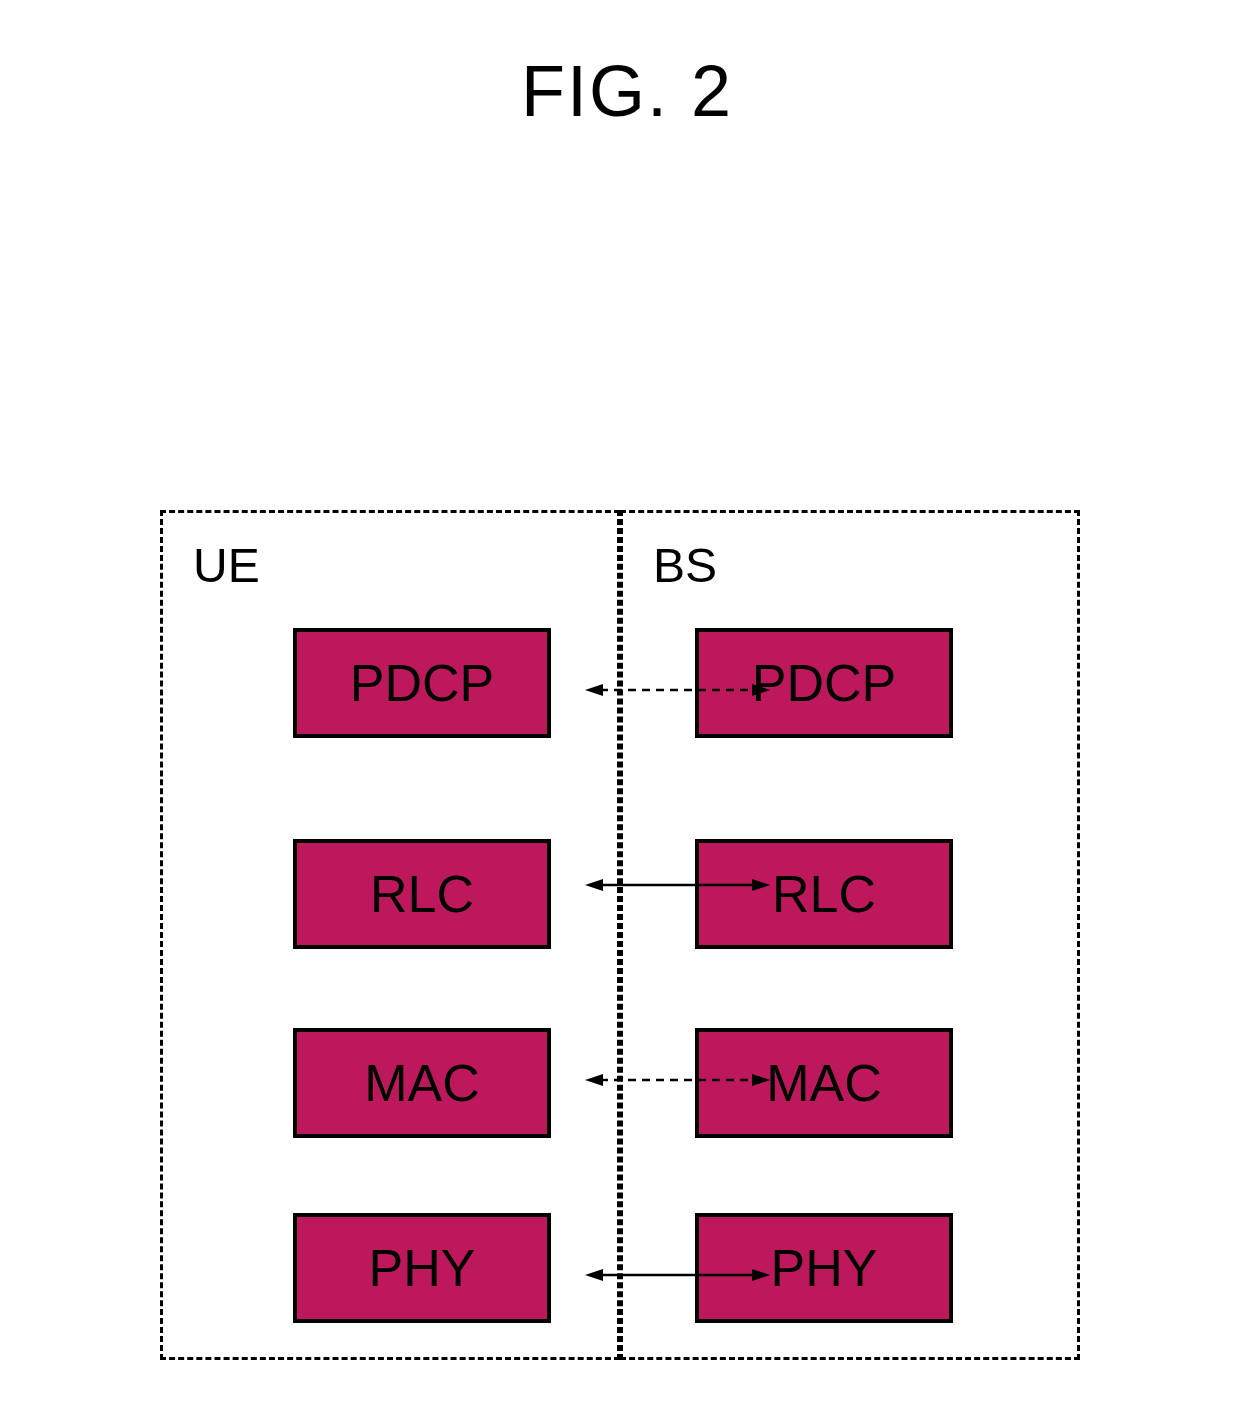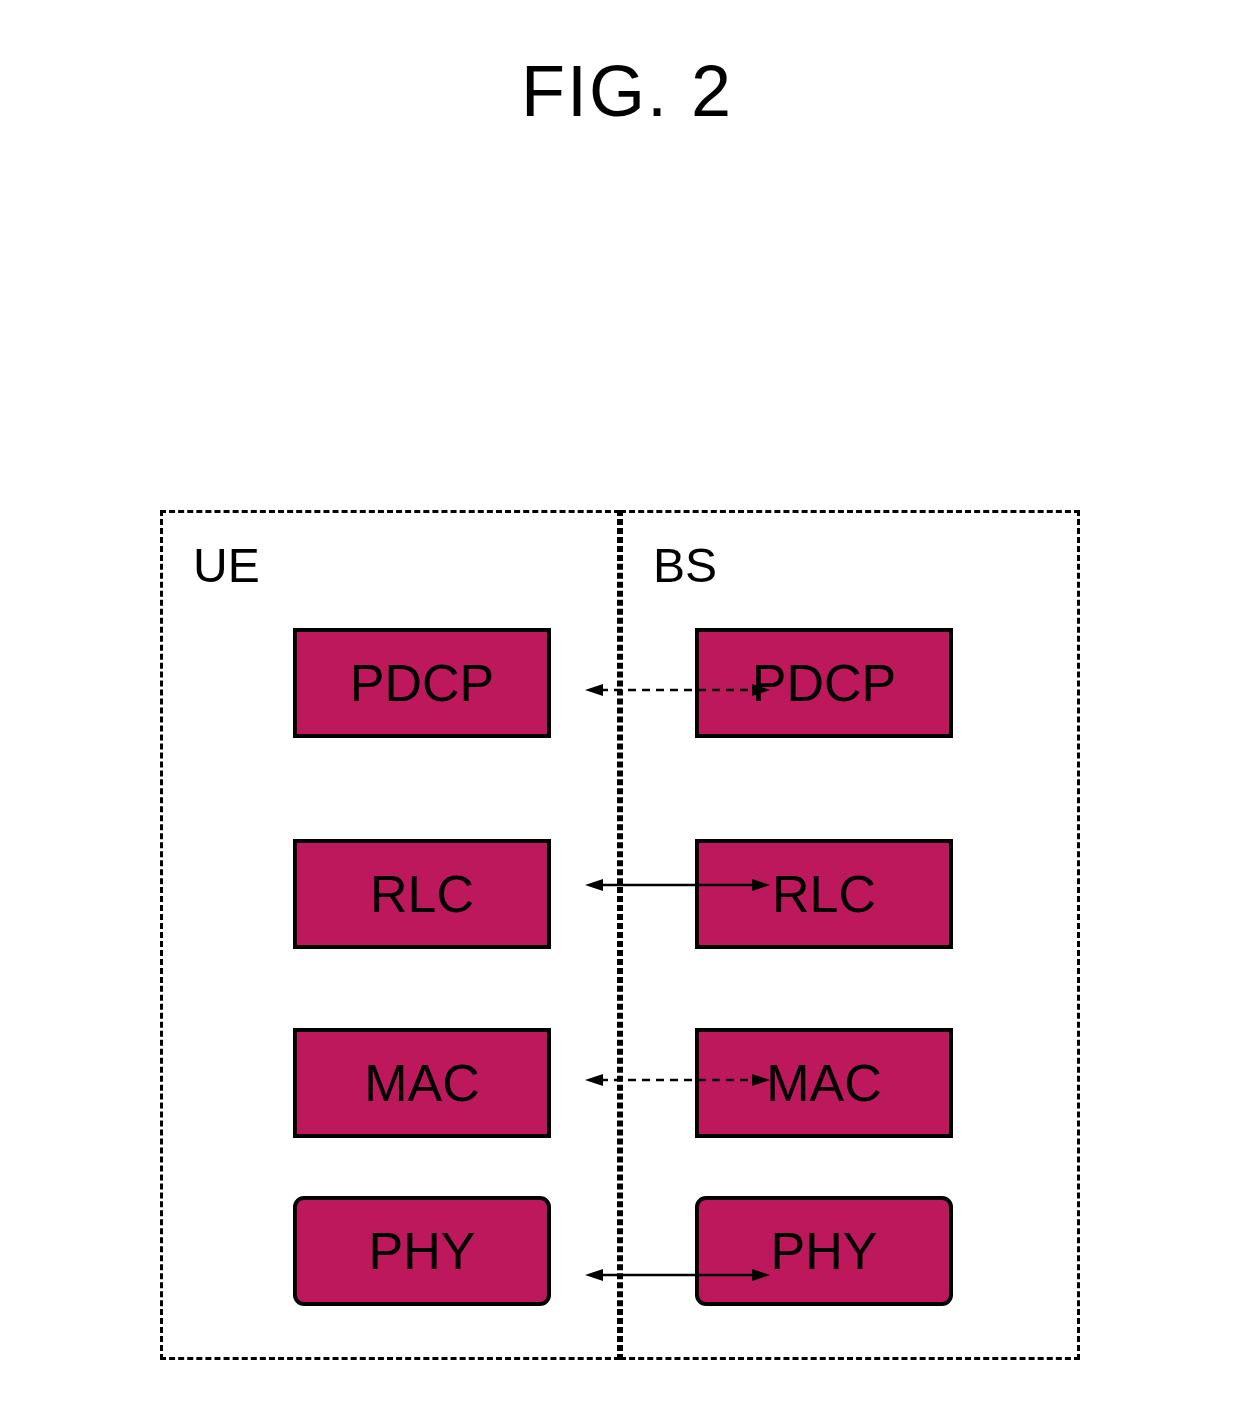--- a/index.html
+++ b/index.html
@@ -71,21 +71,21 @@
       left: 130px;
     }
     
     .right-stack .layer-box {
       left: 72px;
     }
     
     .layer-0 { top: 115px; }
     .layer-1 { top: 326px; }
     .layer-2 { top: 515px; }
-    .layer-3 { top: 683px; border-radius: 11px; }
+    .layer-3 { top: 700px; }
     
     .arrow-container {
       position: absolute;
       left: 485px;
       width: 185px;
     }
     
     .arrow-0 { top: 170px; }
     .arrow-1 { top: 365px; }
     .arrow-2 { top: 560px; }

